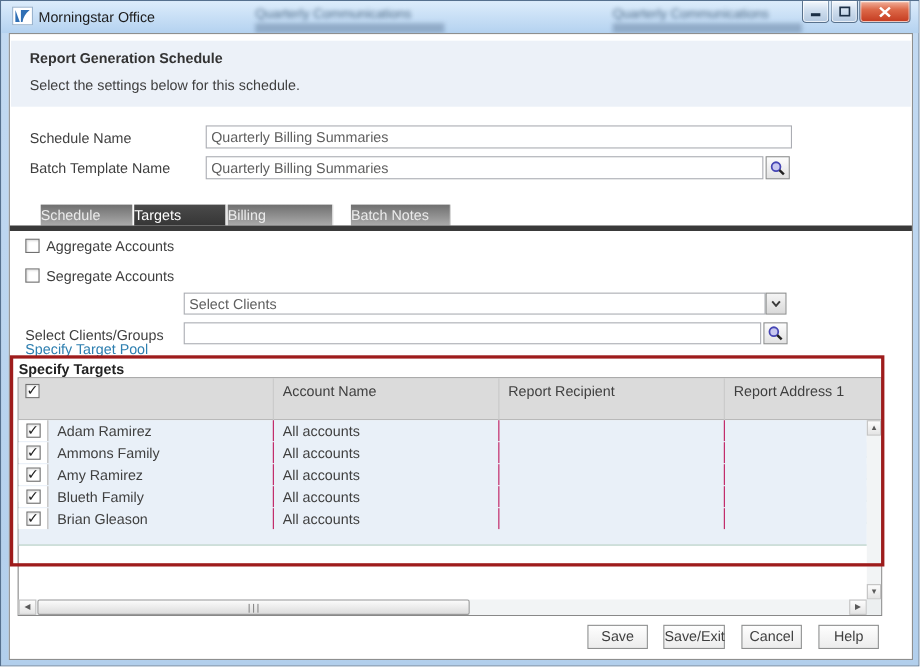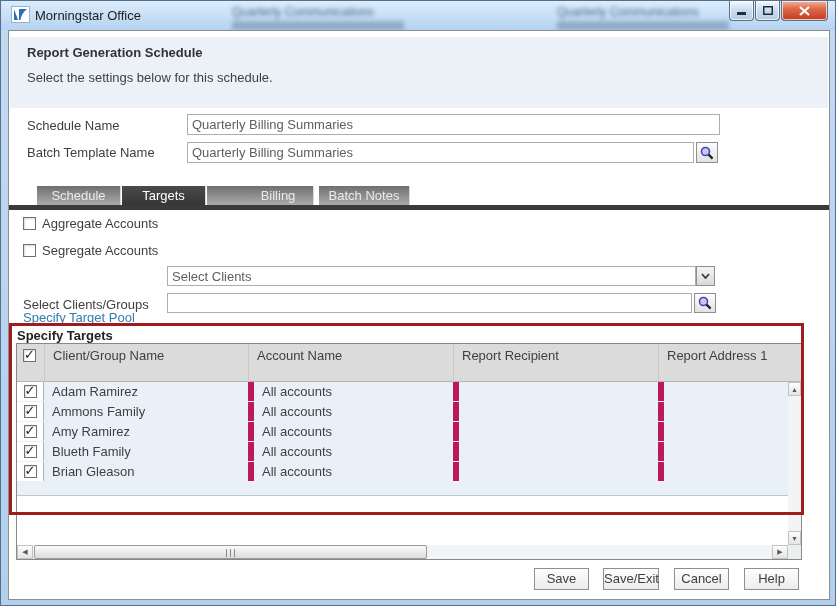--- a/index.html
+++ b/index.html
@@ -16,32 +16,32 @@
              white-space:nowrap; pointer-events:none; }
   .bg-bar { position:absolute; height:9px; background:rgba(70,95,125,.35); filter:blur(2px);
             pointer-events:none; }
   .winbtn { position:absolute; top:0; height:20px; border:1px solid #58718c; border-top:none;
             border-radius:0 0 4px 4px; background:linear-gradient(#f3f8fd,#cfdeee 45%,#b4c9e0);
             display:flex; align-items:center; justify-content:center; box-shadow:inset 0 0 0 1px rgba(255,255,255,.7); }
   .winbtn.close { background:linear-gradient(#f2b5a0,#dd6a4a 40%,#c43a1f); }
   
   .content { position:absolute; left:7px; top:29px; width:822px; height:570px;
              background:#fff; border:1px solid #8e8f8f; }
-  .band { position:absolute; left:1px; top:6px; width:818px; height:71px; background:#ecf1f8; }
+  .band { position:absolute; left:1px; top:6px; width:818px; height:60px; background:#ecf1f8; }
   .band-title { position:absolute; left:17px; top:8px; font-size:13px; font-weight:bold; color:#333; }
   .band-sub { position:absolute; left:17px; top:33px; font-size:13px; color:#3f3f3f; }
   .lbl { position:absolute; font-size:13px; color:#3f3f3f; white-space:nowrap; }
   .inp { position:absolute; height:21px; border:1px solid #abadb3; background:#fff;
          font-family:inherit; font-size:13px; color:#5f5f5f; padding:0 4px; }
   .sqbtn { position:absolute; width:22px; height:21px; border:1px solid #8e8f8f;
            background:linear-gradient(#fdfdfd,#e2e2e2); display:flex; align-items:center;
            justify-content:center; cursor:pointer; }
   
   .tab { position:absolute; top:155px; height:19px; display:flex; align-items:center;
-         justify-content:center; font-size:13px; color:#ebebeb; cursor:pointer;
+         font-size:13px; color:#ebebeb; cursor:pointer;
          background:linear-gradient(#6f6f6f,#ababab); border-right:1px solid #d8d8d8; }
   .tab.checked { background:linear-gradient(#4a4a4a,#363636); color:#fff; }
   .tabstrip { position:absolute; left:0; top:174px; width:820px; height:5px; background:#3a3a3a; }
   
   .chk { display:inline-block; width:13px; height:13px; background:#fff; border:1px solid #707070;
          box-shadow:inset 1px 1px 2px rgba(0,0,0,.15); position:relative; }
   .chk.checked::after { content:"✓"; position:absolute; left:0px; top:-3px; font-size:13px;
                         font-weight:bold; color:#222; }
   
   .drop { position:absolute; height:20px; border:1px solid #abadb3; background:#fff;
@@ -56,21 +56,21 @@
               border:1px solid #888; background:#fff; }
   .ghead { position:absolute; left:0; top:0; width:784px; height:38px; background:#dbdbdb;
            border-bottom:1px solid #b5b5b5; }
   .hcell { position:absolute; top:0; height:38px; padding:4px 0 0 8px; font-size:13px;
            color:#3f3f3f; border-left:1px solid #c9c9c9; }
   .trow { position:absolute; left:0; width:771px; height:34px; background:#e9f0f8;
           border-bottom:1px solid #b7cfc2; }
   .rchk-cell { position:absolute; left:0; top:0; width:27px; height:19px; background:#fff;
                border-right:1px solid #b0b0b0; display:flex; align-items:center; justify-content:center; }
   .tcell { position:absolute; top:0; height:19px; padding:2px 0 0 8px; font-size:13px;
-           color:#3f3f3f; border-left:6px solid #be185d; overflow:hidden; white-space:nowrap; }
+           color:#3f3f3f; border-left:1px solid #be185d; overflow:hidden; white-space:nowrap; }
   .c1 { left:27px;  width:204px; border-left:none; }
   .c2 { left:231px; width:205px; }
   .c3 { left:436px; width:205px; }
   .c4 { left:641px; width:130px; }
   .hc0 { left:0; width:27px; border-left:none; }
   .hc1 { left:27px;  width:204px; }
   .hc2 { left:231px; width:205px; }
   .hc3 { left:436px; width:205px; }
   .hc4 { left:641px; width:143px; }
   
@@ -143,21 +143,21 @@
         <line x1="8.6" y1="8.6" x2="12.6" y2="12.6" stroke="#222" stroke-width="2.2"></line>
       </svg>
     </div>
 
     <div class="tab" style="left:28px; width:84px;">
         <span>Schedule</span>
       </div>
     <div class="tab checked" style="left:113px; width:84px;">
         <span>Targets</span>
       </div>
-    <div class="tab" style="left:198px; width:107px;padding-left:36px;">
+    <div class="tab" style="left:198px; width:96px;">
         <span>Billing</span>
       </div>
     <div class="tab" style="left:283px; width:91px;margin-left:27px;">
         <span>Batch Notes</span>
       </div>
     <div class="tabstrip"></div>
 
     <span class="chk" style="position:absolute; left:14px; top:186px;"></span>
     <span class="lbl" style="left:33px; top:185px;">Aggregate Accounts</span>
     <span class="chk" style="position:absolute; left:14px; top:213px;"></span>
@@ -180,21 +180,20 @@
       </svg>
     </div>
 
     <span class="lbl" style="left:8px; top:297px; font-weight:bold; color:#222;">Specify Targets</span>
 
     <div class="groupbox">
       <div class="ghead">
         <span class="hcell hc0" style="padding:0;">
           <span class="chk checked" style="position:absolute; left:6px; top:5px;"></span>
         </span>
-        <span class="hcell hc1">Client/Group Name</span>
         <span class="hcell hc3">Report Recipient</span>
         <span class="hcell hc2">Account Name</span>
         <span class="hcell hc4">Report Address 1</span>
       </div>
 
       <div class="trow" style="top:38px;">
         <span class="rchk-cell">
             <span class="chk checked"></span>
           </span>
         <span class="tcell c1">Adam Ramirez</span>

